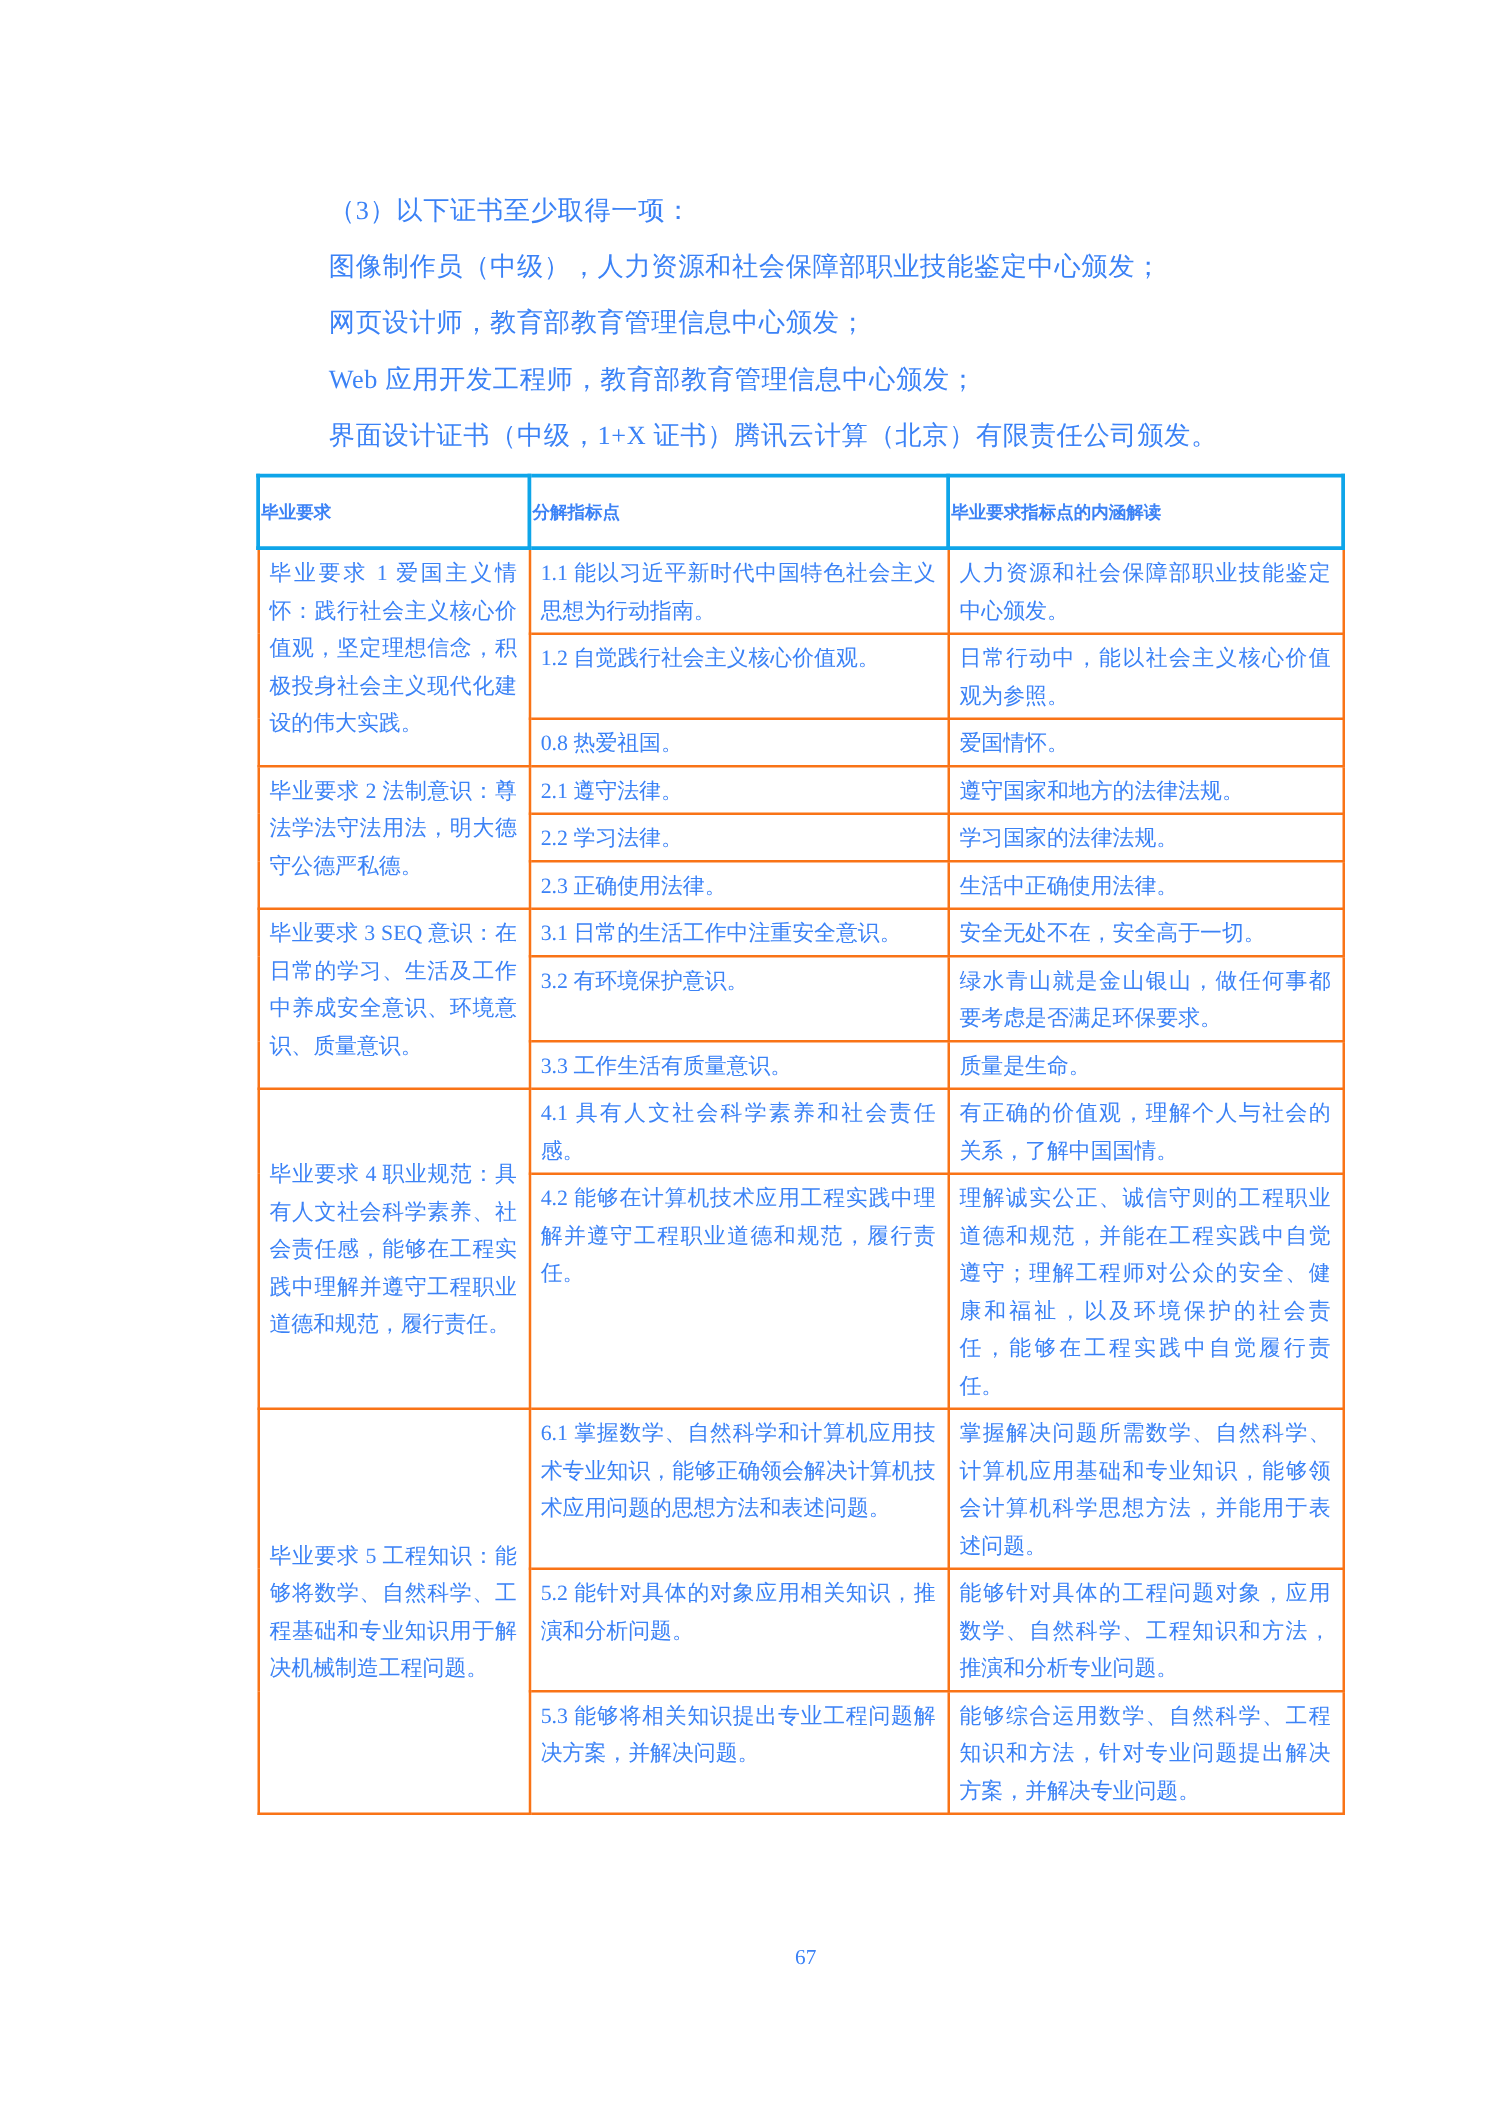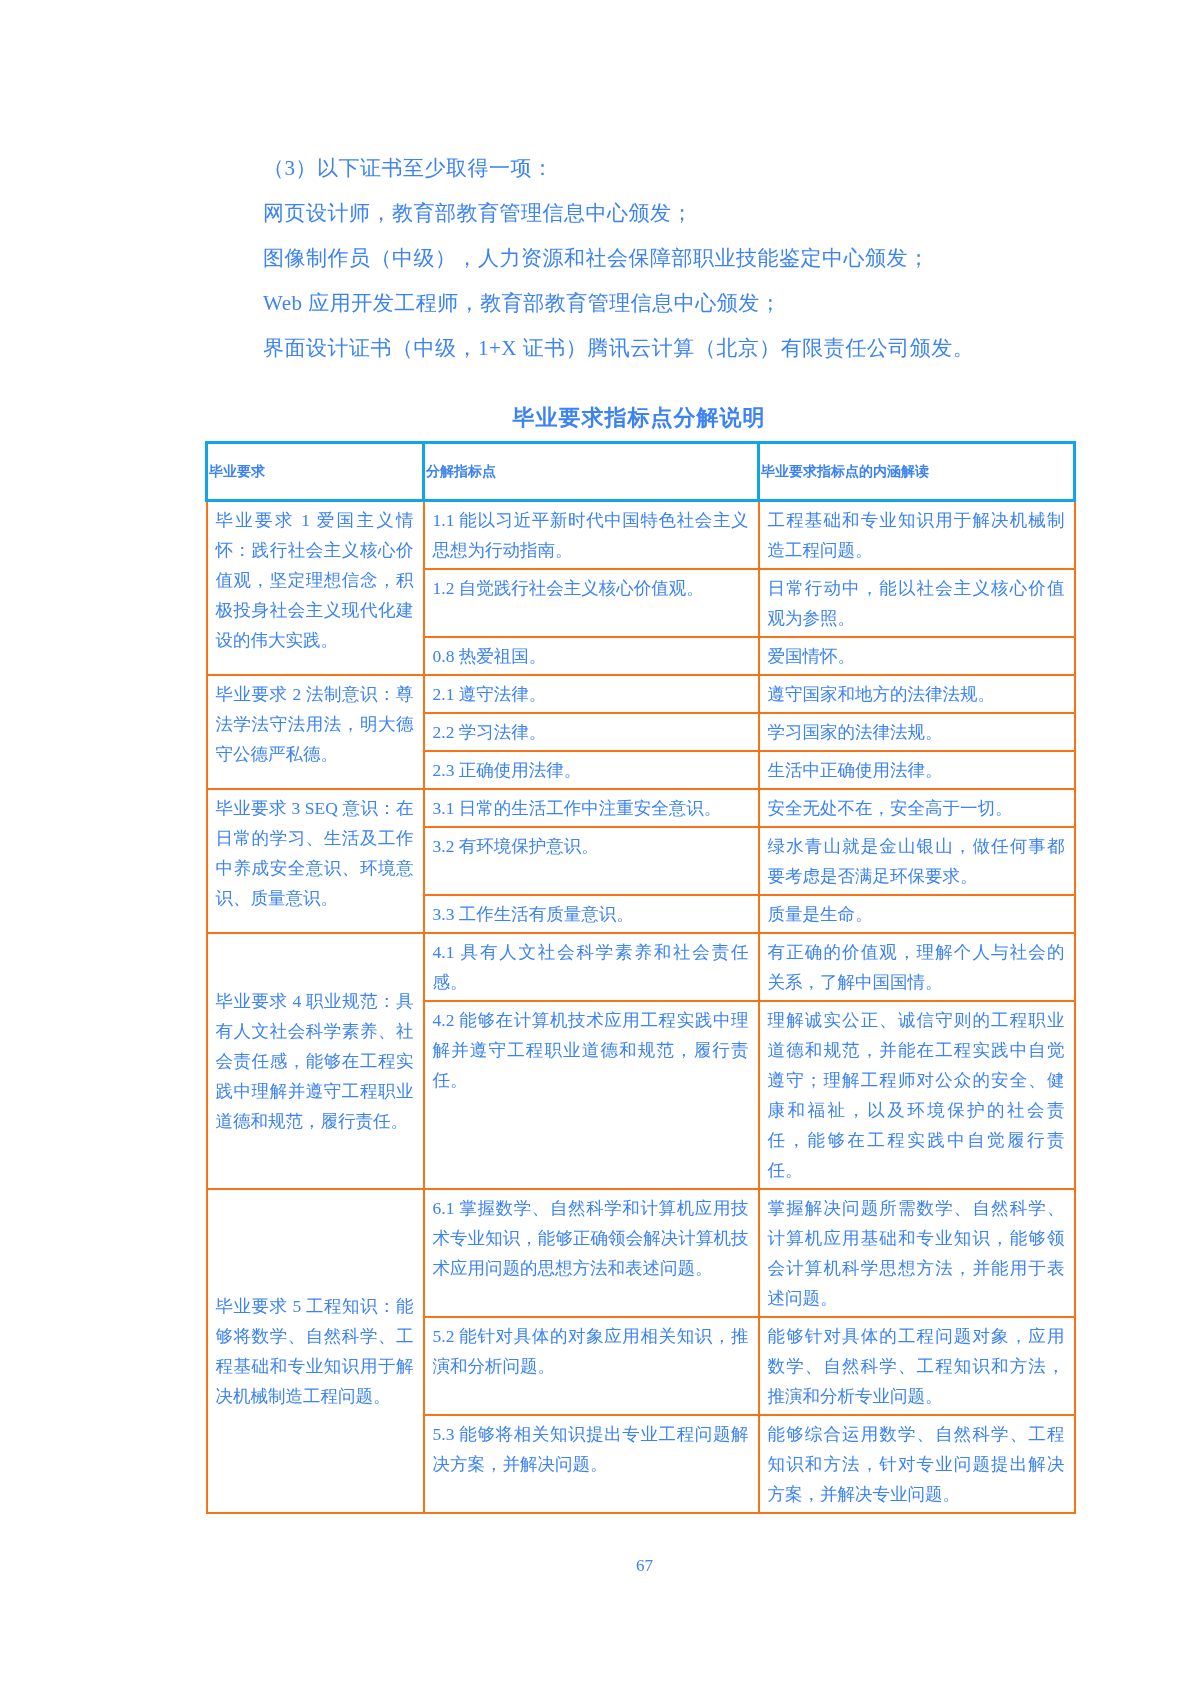--- a/index.html
+++ b/index.html
@@ -79,48 +79,47 @@
     font-size: 17px;
   }
 </style>
 </head>
 <body>
 
 <div class="page">
 
   <div class="paras">
     <div class="para">（3）以下证书至少取得一项：</div>
+    <div class="para">图像制作员（中级），人力资源和社会保障部职业技能鉴定中心颁发；</div>
     <div class="para">网页设计师，教育部教育管理信息中心颁发；</div>
-    <div class="para">图像制作员（中级），人力资源和社会保障部职业技能鉴定中心颁发；</div>
     <div class="para">Web 应用开发工程师，教育部教育管理信息中心颁发；</div>
     <div class="para">界面设计证书（中级，1+X 证书）腾讯云计算（北京）有限责任公司颁发。</div>
   </div>
 
 
-  <div class="table-title">毕业要求指标点分解说明</div>
 
   <table class="req-table">
     <colgroup>
         <col class="c1">
         <col class="c2">
         <col class="c3">
       </colgroup>
     <thead>
       <tr>
         <th>毕业要求</th>
         <th>分解指标点</th>
         <th>毕业要求指标点的内涵解读</th>
       </tr>
     </thead>
     <tbody>
 
       <tr>
         <td rowspan="3">毕业要求 1 爱国主义情怀：践行社会主义核心价值观，坚定理想信念，积极投身社会主义现代化建设的伟大实践。</td>
         <td>1.1 能以习近平新时代中国特色社会主义思想为行动指南。</td>
-        <td>工程基础和专业知识用于解决机械制造工程问题。</td>
+        <td>人力资源和社会保障部职业技能鉴定中心颁发。</td>
       </tr>
       <tr>
         <td>1.2 自觉践行社会主义核心价值观。</td>
         <td>日常行动中，能以社会主义核心价值观为参照。</td>
       </tr>
       <tr>
         <td>0.8 热爱祖国。</td>
         <td>爱国情怀。</td>
       </tr>
 

